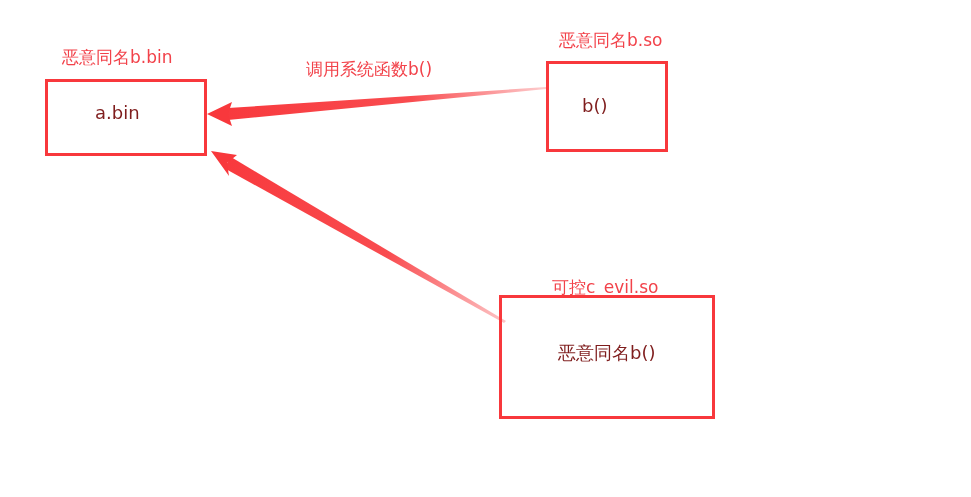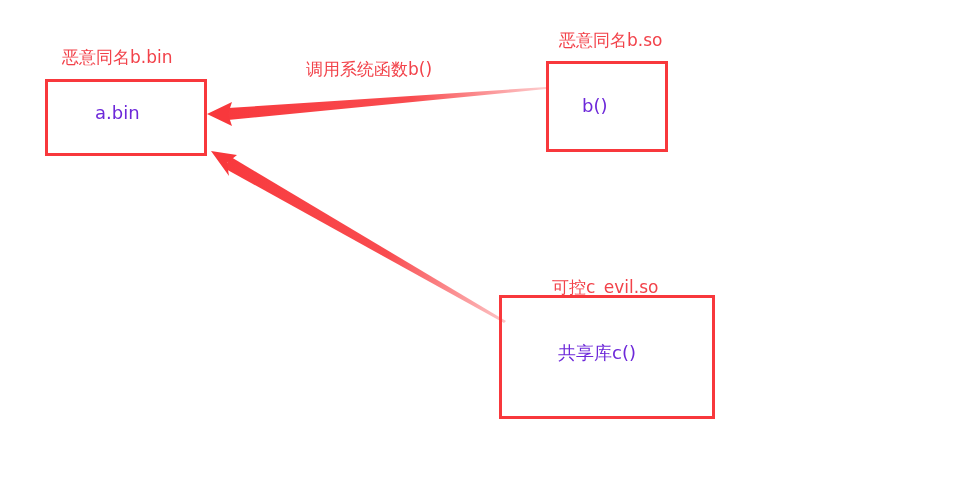--- a/index.html
+++ b/index.html
@@ -1,20 +1,20 @@
 <!DOCTYPE html>
 <html><head>
   <meta charset="utf-8">
   <style>
     html, body { margin: 0; padding: 0; background: #ffffff; }
     body { width: 971px; height: 497px; position: relative; overflow: hidden;
            font-family: "DejaVu Sans", "Liberation Sans", sans-serif; color: #f2424a; }
     .label { position: absolute; font-size: 17px; color: #f2424a; white-space: nowrap; }
     .box { position: absolute; border: 3px solid #f8383c; box-sizing: border-box; background: transparent; }
-    .box-text { position: absolute; font-size: 18px; color: #6d28d9; white-space: nowrap; }
+    .box-text { position: absolute; font-size: 18px; color: #7f1d1d; white-space: nowrap; }
     svg.arrows { position: absolute; left: 0; top: 0; }
   </style>
 </head>
 <body>
 
 <svg class="arrows" width="971" height="497" viewBox="0 0 971 497">
   <defs>
     <linearGradient id="g1" x1="546" y1="88" x2="210" y2="114" gradientUnits="userSpaceOnUse">
       <stop offset="0" stop-color="#f8383c" stop-opacity="0.25"></stop>
       <stop offset="0.4" stop-color="#f8383c" stop-opacity="0.9"></stop>
@@ -43,13 +43,13 @@
 <div class="box-text" style="left:95px; top:102px;">a.bin</div>
 
 <div class="label" style="left:274px; top:58px;margin-left:32px;">调用系统函数b()</div>
 
 <div class="label" style="left:559px; top:29px;">恶意同名b.so</div>
 <div class="box" style="left:546px; top:61px; width:122px; height:91px;"></div>
 <div class="box-text" style="left:582px; top:95px;">b()</div>
 
 <div class="label" style="left:552px; top:276px;">可控c_evil.so</div>
 <div class="box" style="left:499px; top:295px; width:216px; height:124px;"></div>
-<div class="box-text" style="left:558px; top:341px;">共享库c()</div>
+<div class="box-text" style="left:558px; top:341px;">恶意同名b()</div>
 
 </body></html>

